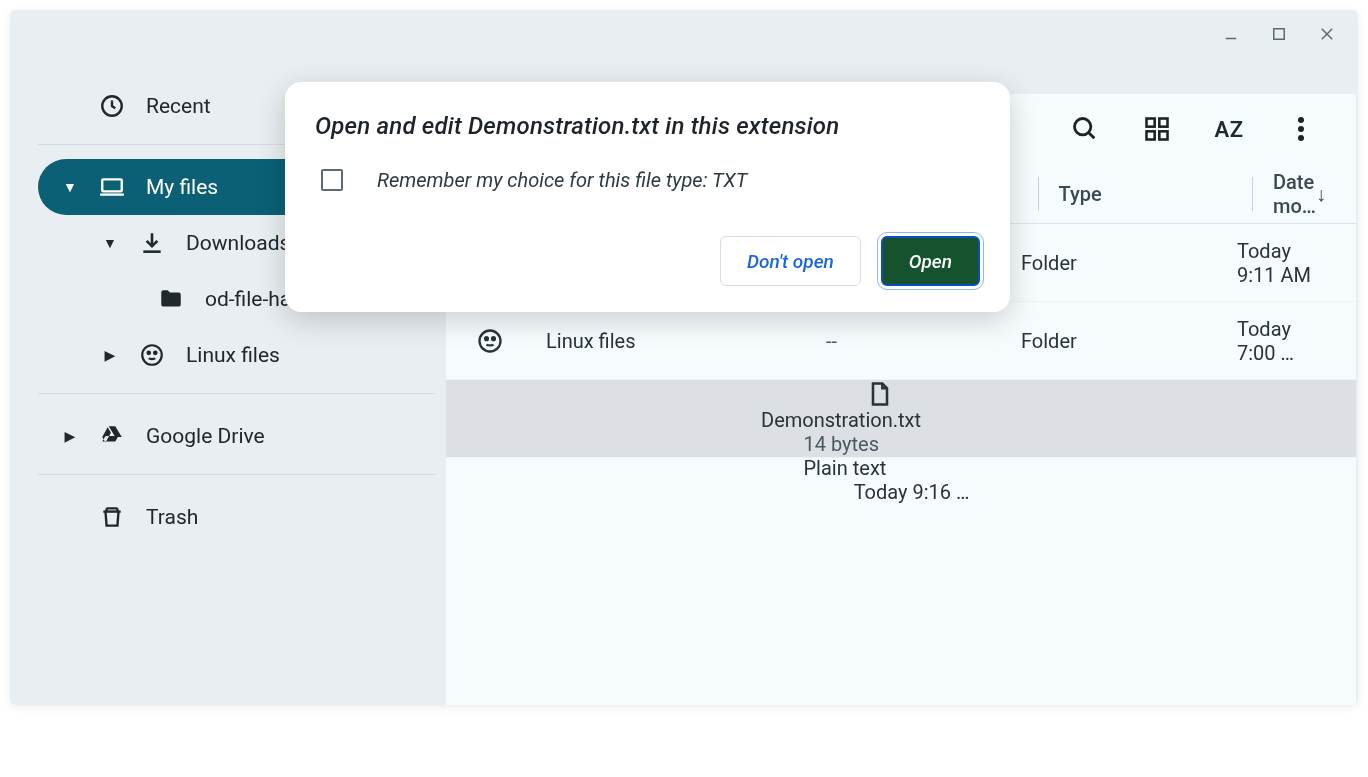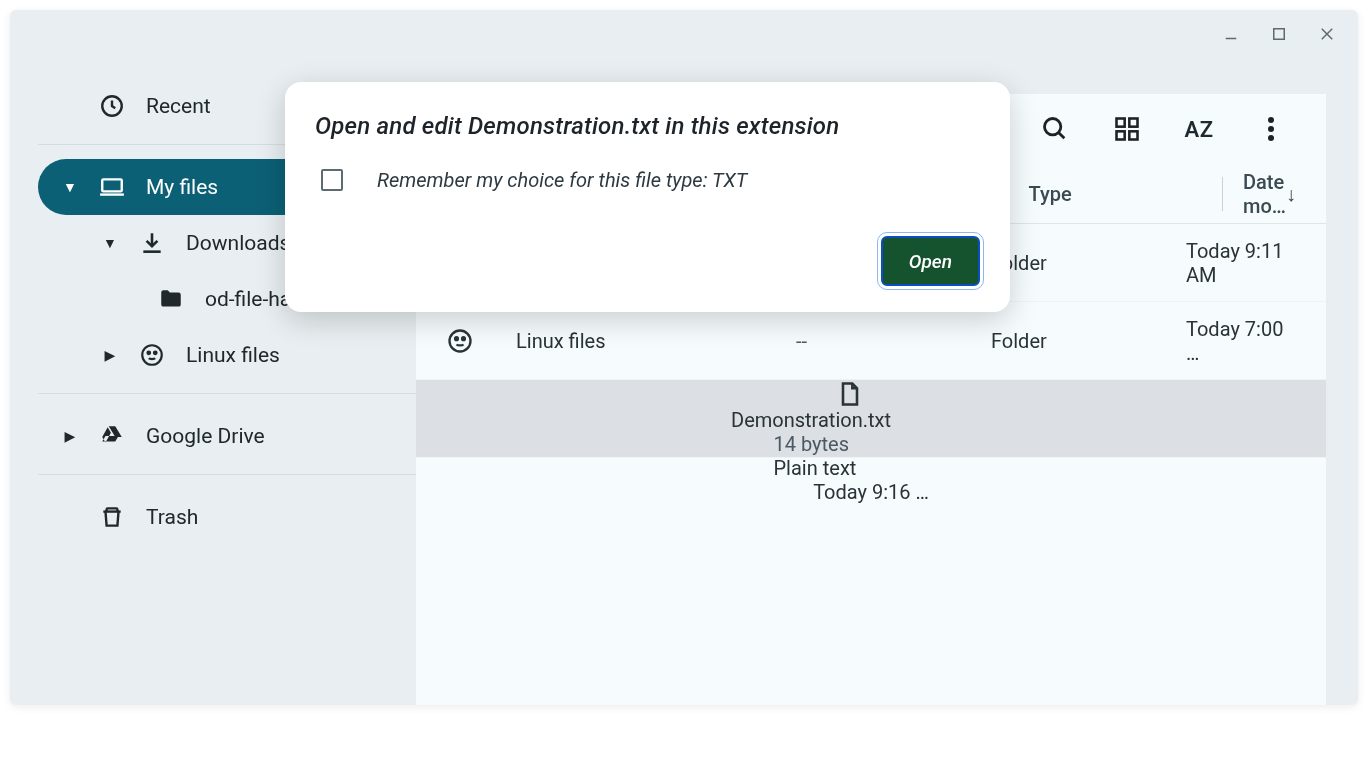--- a/index.html
+++ b/index.html
@@ -24,21 +24,21 @@
   .nav-row.active { background:#0b6075; color:#fff; }
   .nav-row .chev { width:16px; display:flex; justify-content:center; font-size:14px; color:inherit; }
   .nav-row .icon { width:28px; display:flex; justify-content:center; }
   .nav-row svg { width:26px; height:26px; }
   .nav-row.no-chev { padding-left:60px; }
   .nav-row.active .chev { color:#fff; }
   .indent1 { margin-left:40px; }
   .indent2 { margin-left:95px; }
 
   .main {
-    position:absolute; top:36px; left:406px; width:910px; bottom:0;
+    position:absolute; top:36px; left:436px; width:910px; bottom:0;
     background:#f6fbfd; border-radius:20px 0 0 0;
   }
   .toolbar {
     height:70px; display:flex; justify-content:flex-end; align-items:center; gap:42px; padding-right:40px;
   }
   .toolbar .tbtn { width:30px; height:30px; display:flex; align-items:center; justify-content:center; color:#202124; }
   .toolbar .tbtn svg { width:28px; height:28px; }
   .sort-label { font-size:22px; font-weight:600; letter-spacing:.5px; color:#1f2a30; }
   .dots { font-size:26px; line-height:8px; display:flex; flex-direction:column; gap:3px; }
   .dots span{ width:6px;height:6px;background:#202124;border-radius:50%; }
@@ -55,21 +55,21 @@
   .row {
     display:flex; align-items:center; height:78px; padding:0 30px; font-size:20px; color:#2a3338;
     border-bottom:1px solid #eef3f6;
   }
   .row.selected { background:#dcdfe3;flex-direction:column; }
   .row .r-icon{ width:70px; display:flex; justify-content:flex-start; }
   .row .r-icon svg{ width:28px; height:28px; }
   .row .r-name{ width:280px; }
   .row .r-size{ width:195px; color:#4a5a62; }
   .row .r-type{ width:195px; color:#2a3338; }
-  .row .r-date{ flex:1; color:#2a3338; }
+  .row .r-date{ flex:1; color:#2a3338;margin-left:21px; }
 
   .dialog {
     position:absolute; left:275px; top:72px; width:725px; background:#fff;
     border-radius:16px; box-shadow:0 8px 30px rgba(0,0,0,.18); padding:30px 30px 26px 30px;
     z-index:5;
     font-style:italic;
   }
   .dlg-title{ font-size:24px; font-weight:500; color:#1d2328; margin-bottom:28px; letter-spacing:.2px; }
   .dlg-check{ display:flex; align-items:center; gap:34px; font-size:20px; color:#2d3a41; margin-bottom:44px; padding-left:6px;}
   .dlg-check .cb{ width:22px;height:22px;border:2px solid #5d6b72;border-radius:2px; }
@@ -275,19 +275,22 @@
     </div>
   </div>
 
   <div class="dialog">
     <div class="dlg-title">Open and edit Demonstration.txt in this extension</div>
     <label class="dlg-check">
       <span class="cb"></span>
       <span>Remember my choice for this file type: TXT</span>
     </label>
     <div class="dlg-actions">
+      <div class="btn btn-ghost">
+        <span>Don't open</span>
+      </div>
       <div class="btn btn-primary">
         <span>Open</span>
       </div>
     </div>
   </div>
 
 </div>
 
 </body></html>

